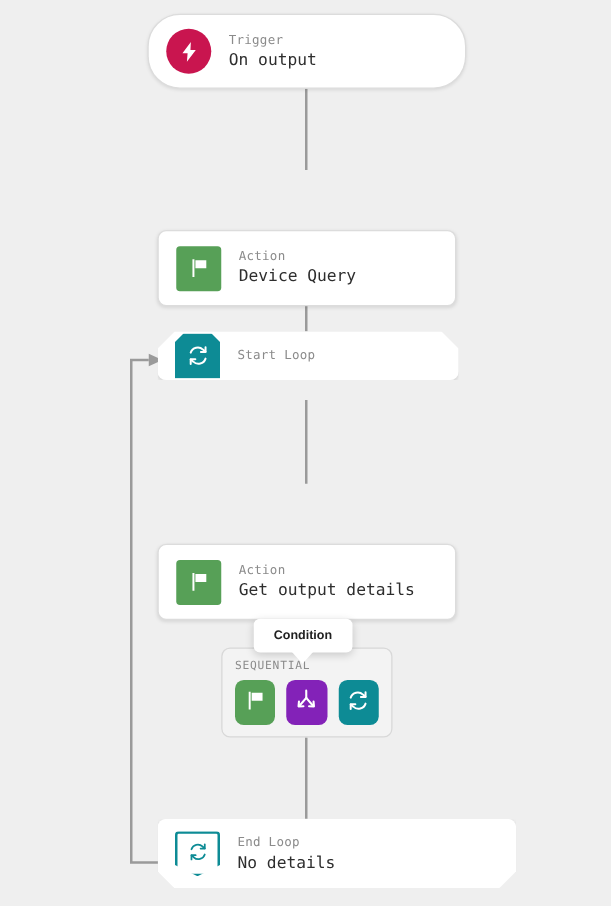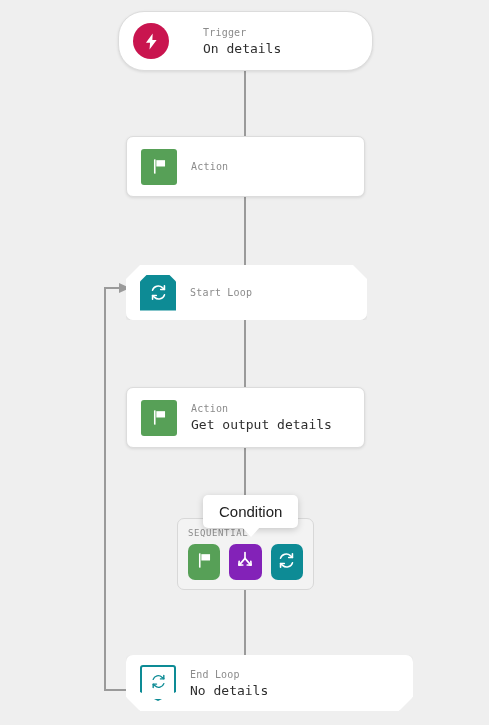--- a/index.html
+++ b/index.html
@@ -22,21 +22,21 @@
     position:absolute;
     background:#ffffff;
     border:1px solid #dcdcdc;
     box-shadow:0 1px 3px rgba(0,0,0,.10);
     display:flex;
     align-items:center;
     box-sizing:border-box;
     padding:12px 14px;
   }
   .node.pill{border-radius:26px;}
-  .node.rect{border-radius:7px;}
+  .node.rect{border-radius:7px;margin-top:48px;}
   .node.clip-top{
     border-radius:7px;
     clip-path:polygon(14px 0,calc(100% - 14px) 0,100% 14px,100% 100%,0 100%,0 14px);
     border:none;
     background:
       linear-gradient(#fff,#fff) padding-box;
     box-shadow:0 1px 3px rgba(0,0,0,.10);
     outline:0;
   }
   .node.clip-bottom{
@@ -99,23 +99,24 @@
   }
 
   
   .tooltip{
     position:absolute;
     background:#fff;
     border-radius:5px;
     box-shadow:0 2px 7px rgba(0,0,0,.18);
     padding:8px 16px;
     font-family:"Liberation Sans",sans-serif;
-    font-size:15px;color:#212121;
+    font-size:10px;color:#212121;
     white-space:nowrap;
     z-index:40;
+    font-weight:bold;
   }
   .tooltip:after{
     content:"";position:absolute;
     left:50%;margin-left:-9px;bottom:-9px;
     border-left:9px solid transparent;
     border-right:9px solid transparent;
     border-top:10px solid #fff;
   }
 </style>
 </head>
@@ -127,45 +128,46 @@
   <div class="conn v" style="left:244px;top:197px;height:68px;"></div>
   <div class="conn v" style="left:244px;top:320px;height:67px;"></div>
   <div class="conn v" style="left:244px;top:448px;height:70px;"></div>
   <div class="conn v" style="left:244px;top:590px;height:65px;"></div>
 
   <svg class="loopback">
     <path d="M128 690 L105 690 L105 288 L119 288" fill="none" stroke="#9a9a9a" stroke-width="2"></path>
     <polygon points="119,283 130,288 119,293" fill="#9a9a9a"></polygon>
   </svg>
 
-  <div class="node pill" style="left:118px;top:11px;width:255px;height:60px;gap:20px;">
+  <div class="node pill" style="left:118px;top:11px;width:255px;height:60px;">
     <div class="tile circle" style="background:#c9154f;">
       <svg width="19" height="19" viewBox="0 0 24 24" fill="#ffffff">
         <path d="M13.5 2 L5 13.5 h5.2 L9.5 22 L18.5 10 h-5.4 z"></path>
       </svg>
     </div>
     <div class="txt">
       <span class="label">Trigger</span>
-      <span class="value">On details</span>
+      <span class="value">On output</span>
     </div>
   </div>
 
   <div class="node rect" style="left:126px;top:136px;width:239px;height:61px;">
     <div class="tile square" style="background:#57a057;">
       <svg width="19" height="19" viewBox="0 0 24 24" fill="#ffffff">
         <path d="M5 3 h2 v18 h-2 z"></path>
         <path d="M8 4 h11 v8 h-11 z"></path>
       </svg>
     </div>
     <div class="txt">
       <span class="label">Action</span>
-    </div>
-  </div>
-
-  <div class="node clip-top" style="left:126px;top:265px;width:241px;height:55px;">
+      <span class="value">Device Query</span>
+    </div>
+  </div>
+
+  <div class="node clip-top" style="left:126px;top:265px;width:241px;height:39px;">
     <div class="tile pent-top" style="background:#0d8b95;">
       <svg width="19" height="19" viewBox="0 0 24 24" fill="none" stroke="#ffffff" stroke-width="2" stroke-linecap="round" stroke-linejoin="round">
         <path d="M4.5 9 a7.5 7.5 0 0 1 12.4 -3.1 L19.5 8"></path>
         <polyline points="19.5,3.5 19.5,8.3 14.8,8.3"></polyline>
         <path d="M19.5 15 a7.5 7.5 0 0 1 -12.4 3.1 L4.5 16"></path>
         <polyline points="4.5,20.5 4.5,15.7 9.2,15.7"></polyline>
       </svg>
     </div>
     <div class="txt">
       <span class="label">Start Loop</span>

